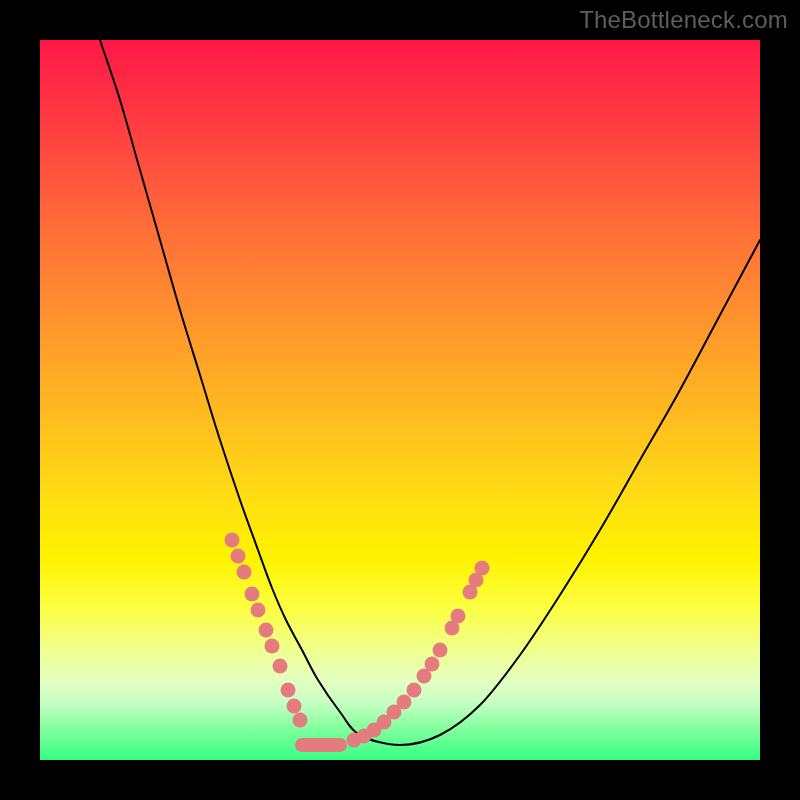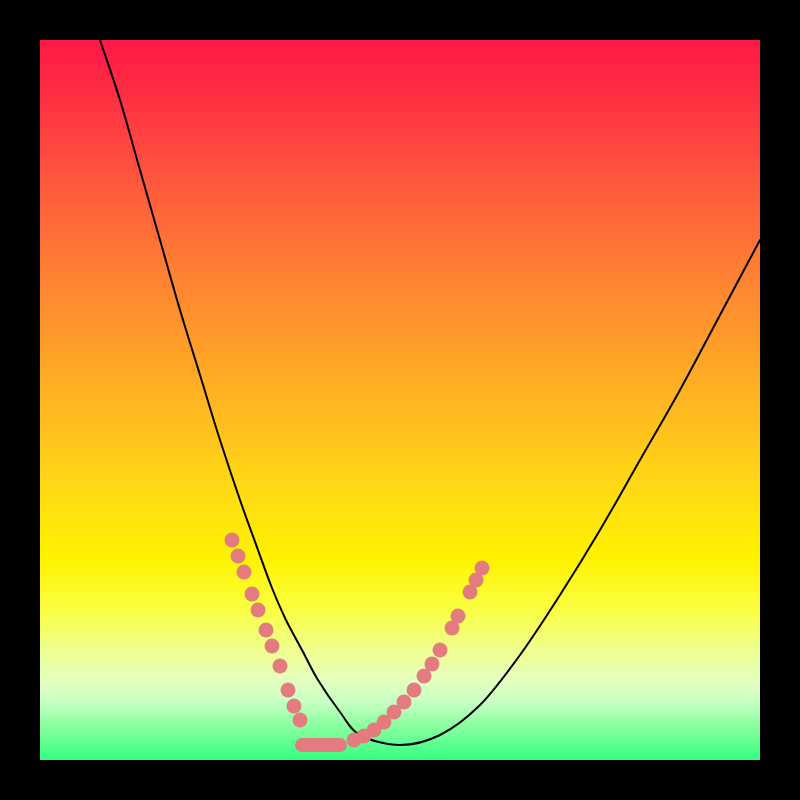--- a/index.html
+++ b/index.html
@@ -62,20 +62,21 @@
     stroke: #e37b7f;
     stroke-width: 14;
     stroke-linecap: round;
     fill: none;
   }
 </style>
 </head>
 <body>
 
 <div class="frame">
+  <div class="watermark">TheBottleneck.com</div>
   <div class="plot">
     <svg class="curve" viewBox="0 0 720 720">
       <path id="curve-path" class="curve-path" d="M 60 0 C 63.3 10.0, 73.3 38.3, 80 60 C 86.7 81.7, 93.3 106.7, 100 130 C 106.7 153.3, 113.3 176.7, 120 200 C 126.7 223.3, 133.3 247.5, 140 270 C 146.7 292.5, 153.3 313.3, 160 335 C 166.7 356.7, 173.3 379.2, 180 400 C 186.7 420.8, 193.7 441.7, 200 460 C 206.3 478.3, 212.7 495.3, 218 510 C 223.3 524.7, 227.3 536.3, 232 548 C 236.7 559.7, 241.0 569.7, 246 580 C 251.0 590.3, 256.7 600.0, 262 610 C 267.3 620.0, 271.7 629.7, 278 640 C 284.3 650.3, 293.0 662.8, 300 672 C 307.0 681.2, 310.0 689.5, 320 695 C 330.0 700.5, 346.7 705.0, 360 705 C 373.3 705.0, 386.7 701.7, 400 695 C 413.3 688.3, 426.7 678.3, 440 665 C 453.3 651.7, 466.7 633.3, 480 615 C 493.3 596.7, 506.7 575.8, 520 555 C 533.3 534.2, 546.7 512.5, 560 490 C 573.3 467.5, 586.7 443.3, 600 420 C 613.3 396.7, 626.7 374.2, 640 350 C 653.3 325.8, 666.7 300.0, 680 275 C 693.3 250.0, 713.3 212.5, 720 200"></path>
       <line id="flat-seg" class="flat-seg" x1="262" y1="705" x2="300" y2="705"></line>
       <g id="beads" class="beads">
           <circle cx="192" cy="500" r="7.5"></circle>
           <circle cx="198" cy="516" r="7.5"></circle>
           <circle cx="204" cy="532" r="7.5"></circle>
           <circle cx="212" cy="554" r="7.5"></circle>
           <circle cx="218" cy="570" r="7.5"></circle>

